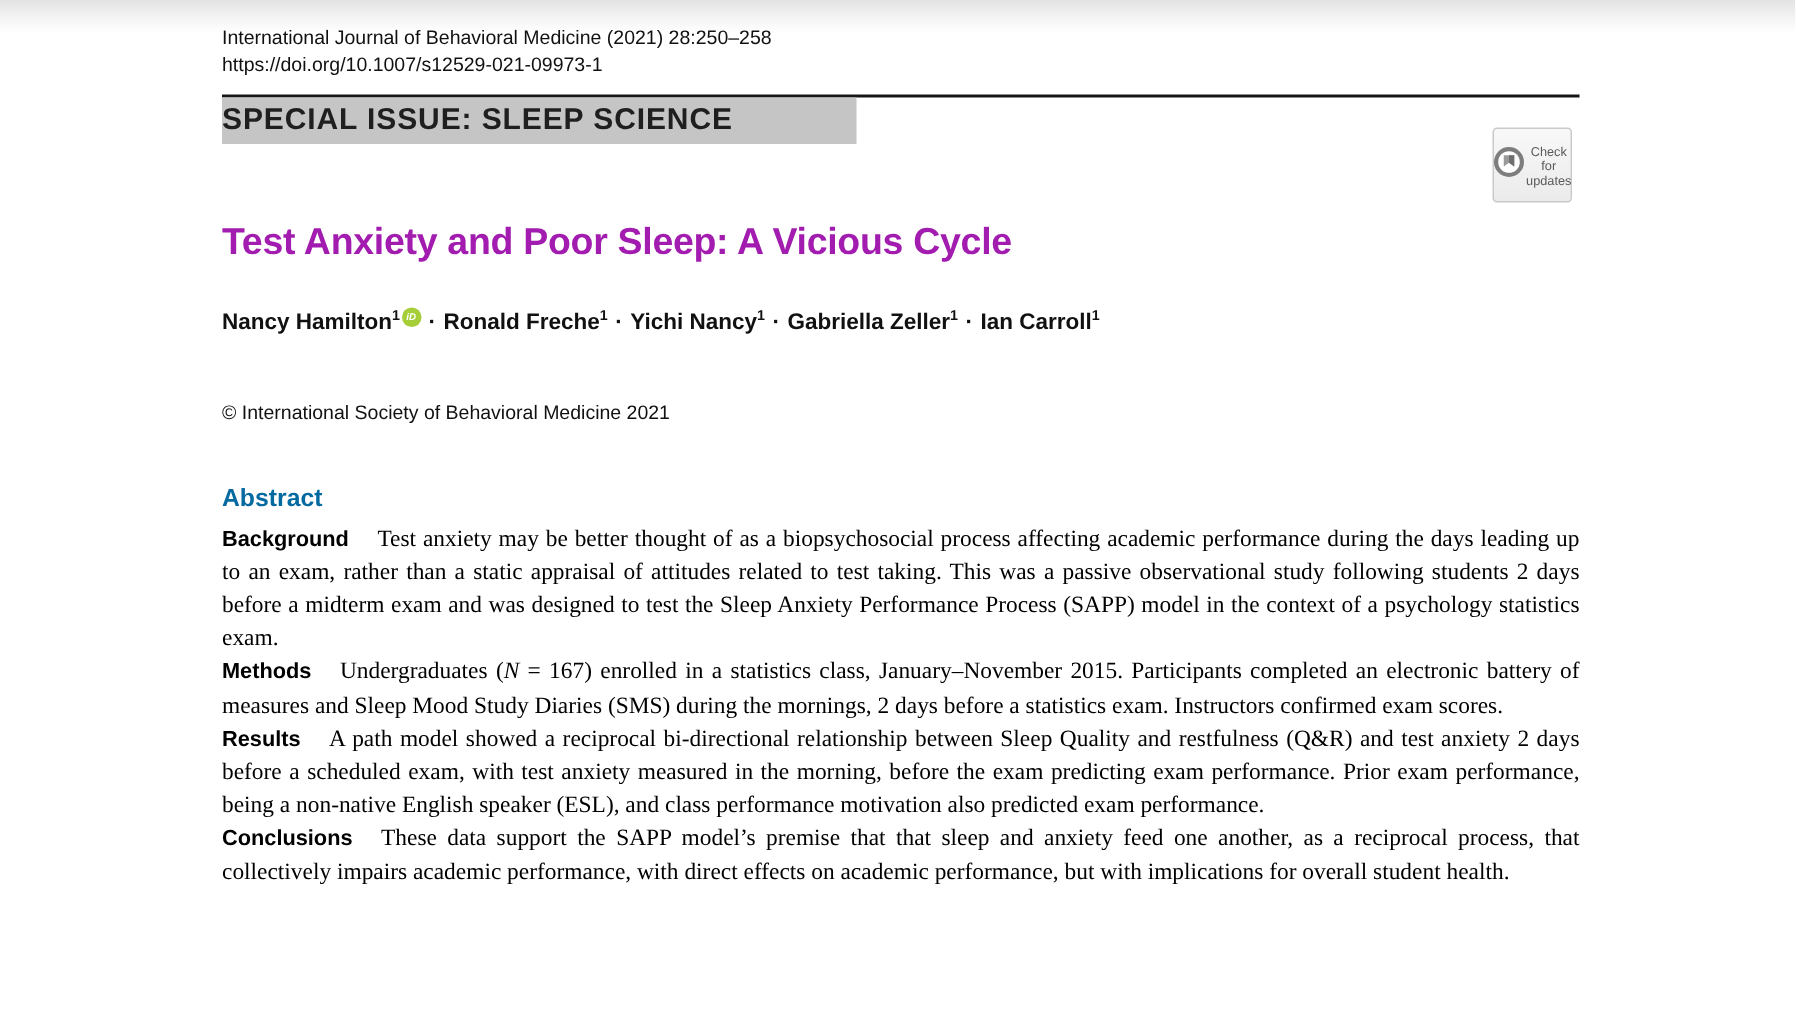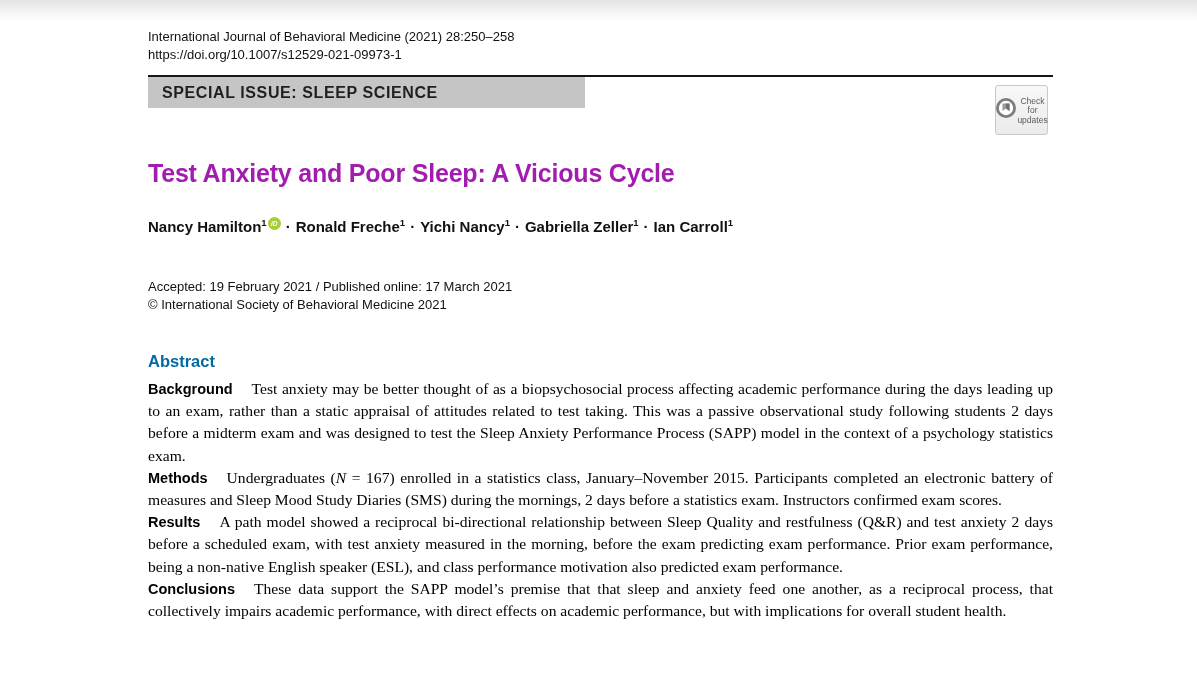--- a/index.html
+++ b/index.html
@@ -16,40 +16,39 @@
     position:absolute;top:0;left:0;width:100%;height:22px;
     background:linear-gradient(to bottom,#e3e3e3 0%,#f4f4f4 55%,#ffffff 100%);
   }
   .content{
     position:absolute;
     left:148px;
     top:0;
     width:905px;
   }
   .journal-meta{
-    margin-top:28px;
+    margin-top:16px;
     font-size:13px;
     line-height:18px;
     color:#111;
   }
   .doi{ color:#111; text-decoration:none; }
   .rule{
     margin-top:11px;
     height:2px;
     background:#161616;
   }
   .banner{
     width:423px;
     height:31px;
     background:#c5c5c5;
     display:flex;
     align-items:center;
-    padding-left:14px;
     font-weight:bold;
-    font-size:16px;
+    font-size:20px;
     letter-spacing:0.6px;
     color:#1f1f1f;
   }
   .badge{
     position:absolute;
     left:847px; 
     top:85px;
     width:53px;
     height:50px;
     background:linear-gradient(#f8f8f8,#ebebeb);
@@ -157,21 +156,20 @@
         </svg>
       </span>
       <div class="badge-text">Check for updates</div>
     </div>
 
     <h1 class="title">Test Anxiety and Poor Sleep: A Vicious Cycle</h1>
 
     <div class="authors" id="authors"><span>Nancy Hamilton</span><sup>1</sup><span class="orcid">iD</span><span class="author-sep">·</span><span>Ronald Freche</span><sup>1</sup><span class="author-sep">·</span><span>Yichi Nancy</span><sup>1</sup><span class="author-sep">·</span><span>Gabriella Zeller</span><sup>1</sup><span class="author-sep">·</span><span>Ian Carroll</span><sup>1</sup></div>
 
     <div class="dates">
-      <div>Accepted: 19 February 2021 / Published online: 17 March 2021</div>
       <div>© International Society of Behavioral Medicine 2021</div>
     </div>
 
     <h2 class="abstract-heading">Abstract</h2>
 
     <div class="abstract-body" id="abstract-sections">
         <div><span class="sec-label">Background</span><span>Test anxiety may be better thought of as a biopsychosocial process affecting academic performance during the days leading up to an exam, rather than a static appraisal of attitudes related to test taking. This was a passive observational study following students 2 days before a midterm exam and was designed to test the Sleep Anxiety Performance Process (SAPP) model in the context of a psychology statistics exam.</span></div>
         <div><span class="sec-label">Methods</span><span>Undergraduates (</span><span class="seg-italic">N</span><span> = 167) enrolled in a statistics class, January–November 2015. Participants completed an electronic battery of measures and Sleep Mood Study Diaries (SMS) during the mornings, 2 days before a statistics exam. Instructors confirmed exam scores.</span></div>
         <div><span class="sec-label">Results</span><span>A path model showed a reciprocal bi-directional relationship between Sleep Quality and restfulness (Q&amp;R) and test anxiety 2 days before a scheduled exam, with test anxiety measured in the morning, before the exam predicting exam performance. Prior exam performance, being a non-native English speaker (ESL), and class performance motivation also predicted exam performance.</span></div>
         <div><span class="sec-label">Conclusions</span><span>These data support the SAPP model’s premise that that sleep and anxiety feed one another, as a reciprocal process, that collectively impairs academic performance, with direct effects on academic performance, but with implications for overall student health.</span></div>

